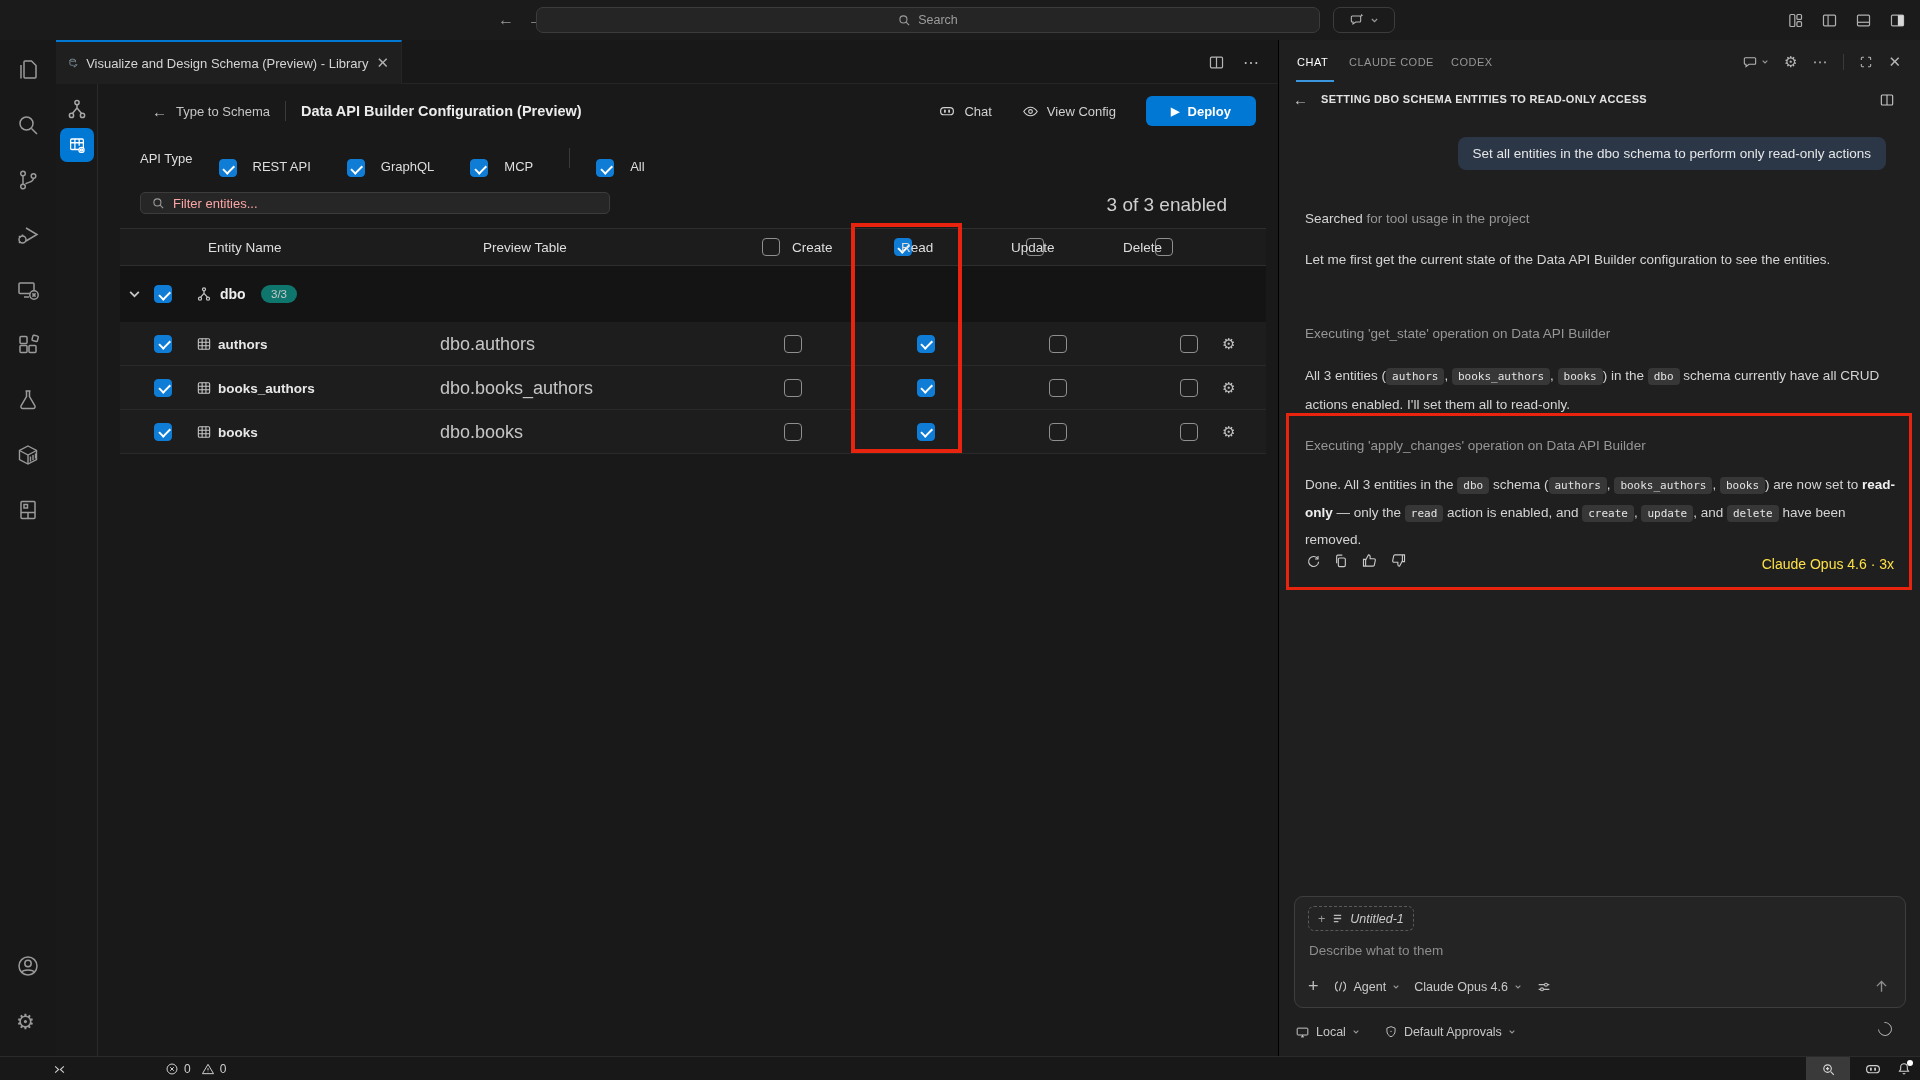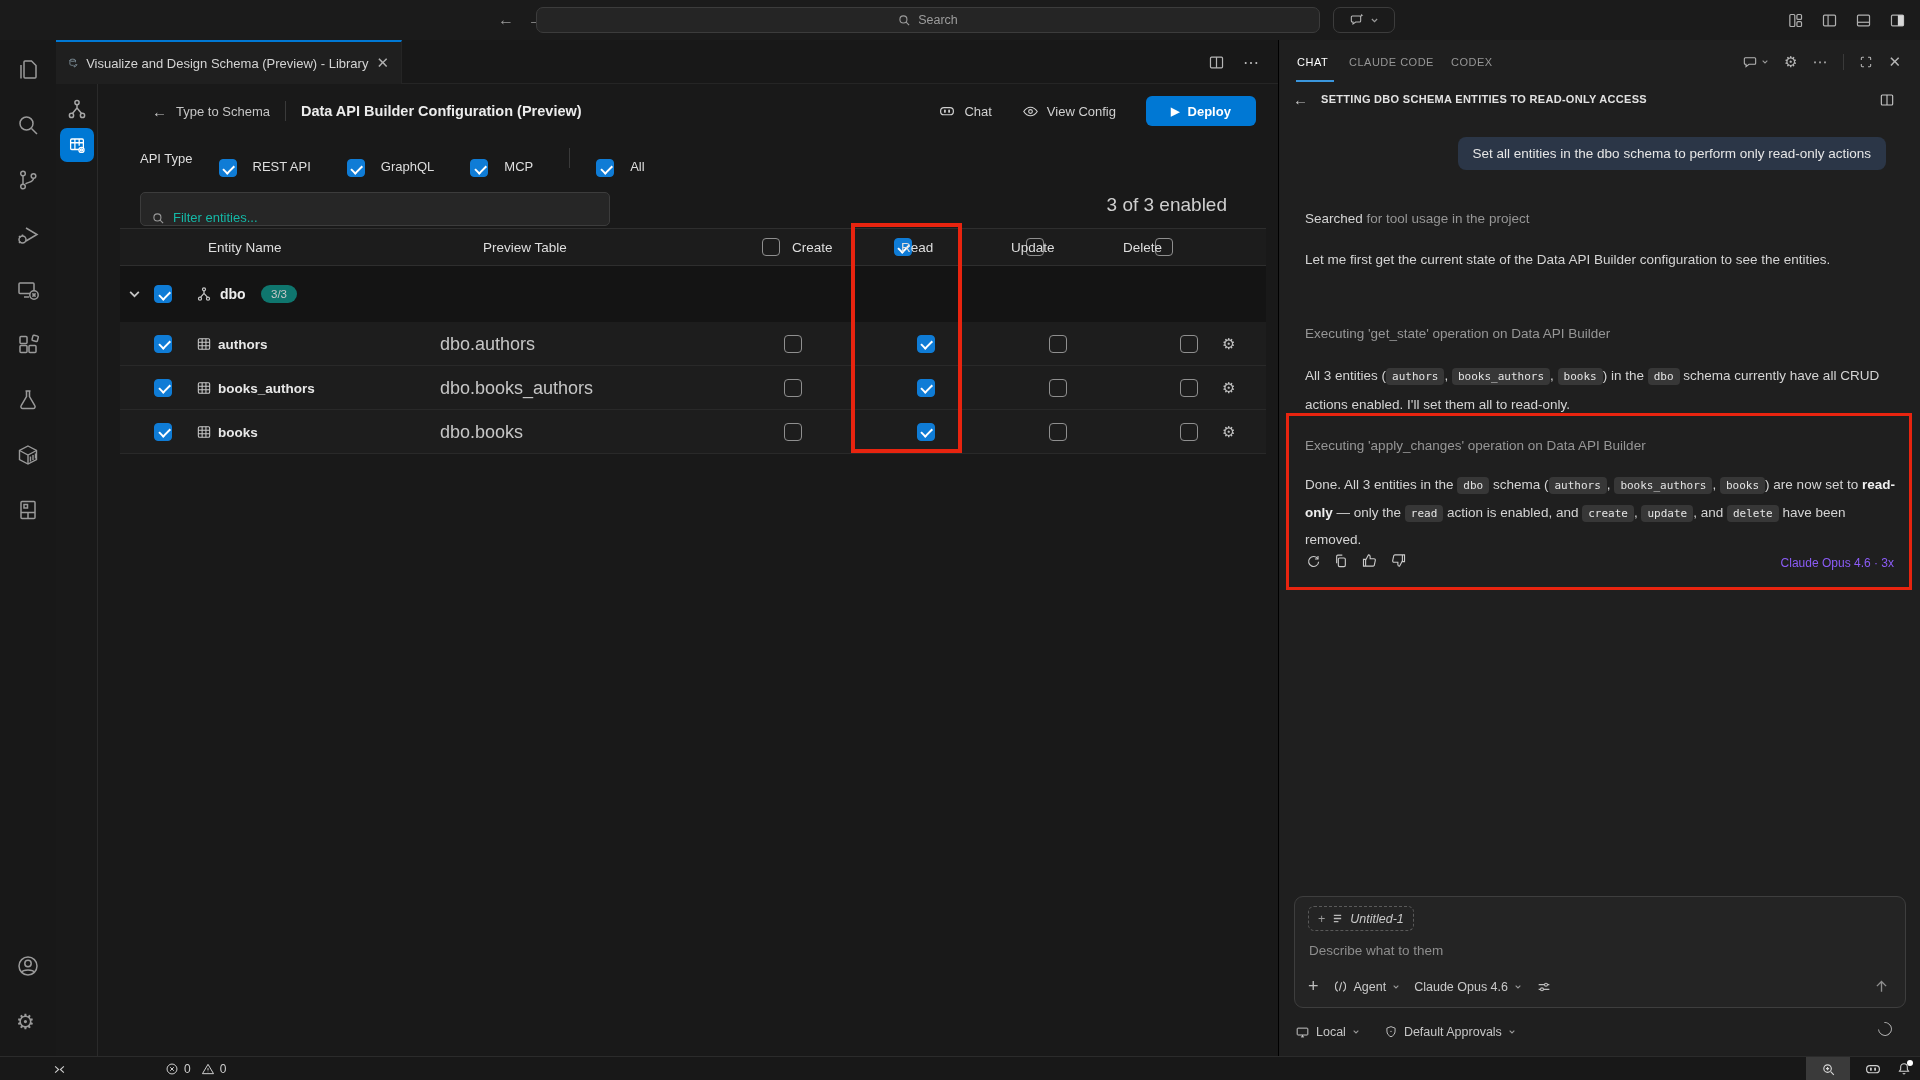--- a/index.html
+++ b/index.html
@@ -37,21 +37,21 @@
   .page-title { font-size:14.5px; font-weight:700; color:#ececec; }
   .hdr-actions { position:absolute; right:22px; top:6px; height:42px; display:flex; align-items:center; gap:30px; }
   .hdr-act { display:flex; align-items:center; gap:8px; color:#d0d0d0; font-size:13px; }
   .deploy-btn { width:110px; height:30px; background:#0078d4; border-radius:6px; display:flex; align-items:center; justify-content:center; gap:8px; color:#fff; font-size:13px; font-weight:600; }
 
   .api-row { position:absolute; left:84px; top:58px; height:32px; display:flex; align-items:center; font-size:13px; color:#dedede; }
   .api-gap-lbl { margin-right:26px; }
   .api-opt { display:flex; align-items:flex-start; gap:16px; margin-right:36px;margin-top:20px; }
   .api-divider { width:1px; height:20px; background:#3a3a3a; margin:0 26px 0 0; }
 
-  .filter-box { position:absolute; left:84px; top:108px; width:470px; height:34px; background:#262626; border:1px solid #3c3c3c; border-radius:5px; display:flex; align-items:flex-end; gap:8px; padding:0 11px; color:#14b8a6; font-size:13px; }
+  .filter-box { position:absolute; left:84px; top:108px; width:470px; height:22px; background:#262626; border:1px solid #3c3c3c; border-radius:5px; display:flex; align-items:center; gap:8px; padding:0 11px; color:#fca5a5; font-size:13px; }
   .enabled-count { position:absolute; right:51px; top:110px; font-size:19px; color:#cfcfcf;text-align:right; }
 
   .etable { position:absolute; left:64px; top:144px; width:1146px; }
   .t-header { position:relative; height:38px; background:#1c1c1c; border-top:1px solid #2e2e2e; border-bottom:1px solid #2e2e2e; font-size:13.5px; color:#dedede; }
   .t-group { position:relative; height:56px; background:#141414; }
   .t-row { position:relative; height:44px; background:#1d1d1d; border-bottom:1px solid #292929; }
   .tc { position:absolute; top:50%; transform:translateY(-50%); white-space:nowrap; }
   .ename { font-size:13.5px; font-weight:700; color:#e8e8e8; }
   .esrc { font-size:18px; color:#c6c6c6; }
   .badge { background:#0f766e; color:#c8c8c8; border-radius:10px; padding:3px 10px; font-size:11.5px; }
@@ -76,21 +76,21 @@
   .c-session-title { position:absolute; left:42px; top:5px; font-size:11px; font-weight:700; letter-spacing:.3px; color:#e2e2e2; }
 
   .bubble { position:absolute; right:34px; top:97px; max-width:522px; background:#2b3647; border-radius:8px; padding:9px 15px; color:#e6e6e6; font-size:13.5px; }
 
   .c-line { position:absolute; left:26px; color:#d4d4d4; line-height:27px; }
   .gray { color:#969696; }
   .code { font-family:"DejaVu Sans Mono", monospace; font-size:11px; background:#373737; border-radius:4px; padding:2px 6px; color:#e4e4e4; }
   .b { font-weight:700; color:#efefef; }
 
   .c-actions { position:absolute; left:26px; top:512px; display:flex; align-items:center; gap:12px; color:#c9c9c9; }
-  .model-label { position:absolute; right:26px; top:516px; font-size:12px; color:#8b5cf6; }
+  .model-label { position:absolute; right:26px; top:516px; font-size:14px; color:#fde047; }
 
   .c-input { position:absolute; left:15px; top:856px; width:612px; height:112px; background:#242424; border:1px solid #3e3e3e; border-radius:9px; }
   .ctx-chip { position:absolute; left:13px; top:9px; height:25px; border:1px dashed #5a5a5a; border-radius:6px; display:flex; align-items:center; gap:7px; padding:0 9px; color:#b9b9b9; font-size:12.5px; }
   .chip-name { font-style:italic; color:#c9c9c9; }
   .c-placeholder { position:absolute; left:14px; top:46px; color:#8d8d8d; font-size:13.5px; }
   .c-controls { position:absolute; left:13px; bottom:10px; display:flex; align-items:center; gap:14px; color:#c9c9c9; font-size:12.5px; }
   .c-send { position:absolute; right:15px; bottom:12px; color:#8f8f8f; }
   .sel { display:flex; align-items:center; gap:6px; }
   .c-footer { position:absolute; left:16px; top:978px; width:610px; height:28px; display:flex; align-items:center; gap:24px; color:#c6c6c6; font-size:12.5px; }
   .spinner { position:absolute; right:28px; top:982px; width:14px; height:14px; border:1.6px solid #a8a8a8; border-left-color:transparent; border-radius:50%; transform:rotate(40deg); }

